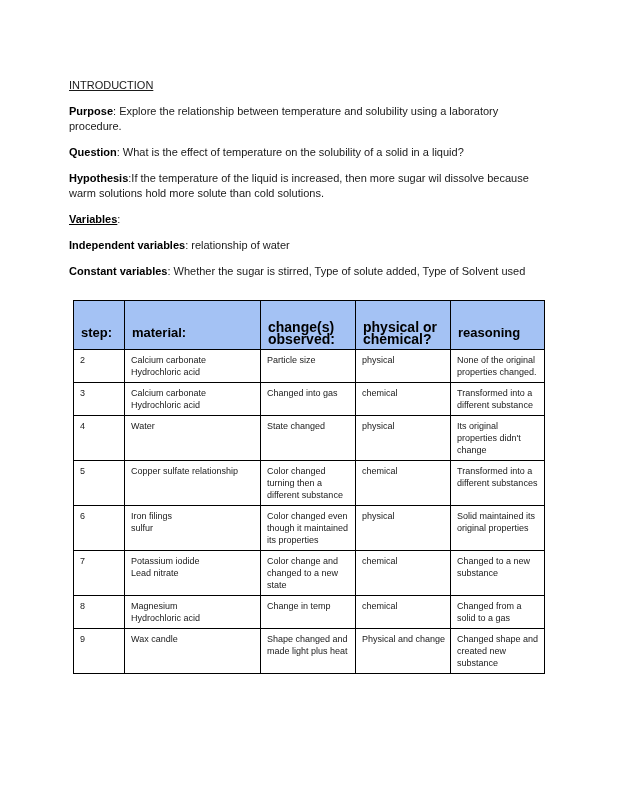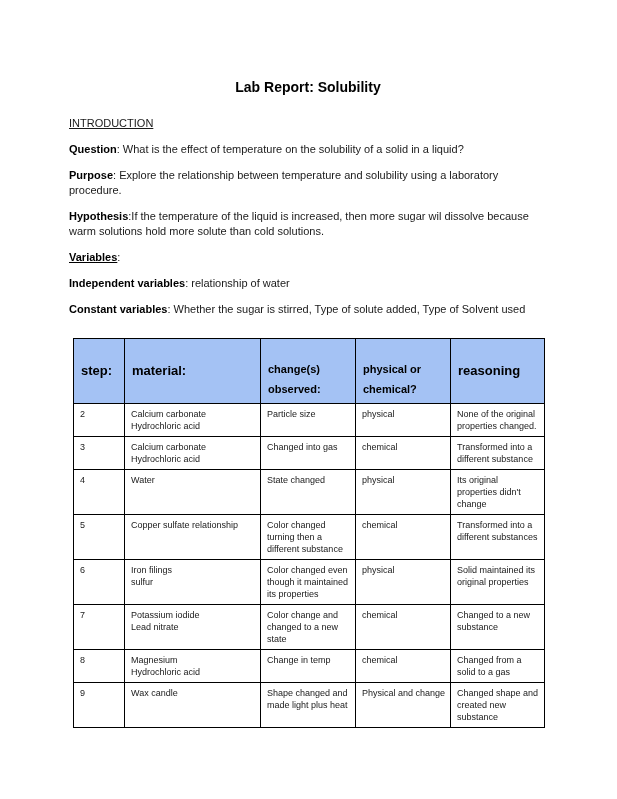--- a/index.html
+++ b/index.html
@@ -51,47 +51,46 @@
     vertical-align: top;
     text-align: left;
     overflow: hidden;
   }
   table.obs th {
     background: var(--table-header-bg, #a4c2f4);
     font-weight: bold;
     padding: 20px 3px 4px 7px;
   }
   th.hbig   { font-size: 13px; line-height: 23px; }
-  th.hsmall { font-size: 11px; line-height: 20px; padding-top: 5px; }
+  th.hsmall { font-size: 14px; line-height: 12px; padding-top: 5px; }
   table.obs td {
     font-size: 9px;
     line-height: 12px;
     padding: 4px 2px 4px 6px;
     color: #1a1a1a;
   }
   td.step { font-size: 10px; padding-left: 7px; }
   col.c-step      { width: 51px; }
   col.c-material  { width: 136px; }
   col.c-changes   { width: 95px; }
   col.c-physical  { width: 95px; }
   col.c-reasoning { width: 94px; }
 </style>
 </head>
 <body>
 
 <div class="doc">
 
-  <h1 class="title">Lab Report: Solubility</h1>
 
   <p class="para"><u>INTRODUCTION</u></p>
-
-  <p class="para"><b>Question</b><span class="pre">: What is the effect of temperature on the solubility of a solid in a liquid?</span></p>
 
   <p class="para"><b>Purpose</b><span class="pre">: Explore the relationship between temperature and solubility using a laboratory
 procedure.</span></p>
+
+  <p class="para"><b>Question</b><span class="pre">: What is the effect of temperature on the solubility of a solid in a liquid?</span></p>
 
   <p class="para"><b>Hypothesis</b><span class="pre">:If the temperature of the liquid is increased, then more sugar wil dissolve because
 warm solutions hold more solute than cold solutions.</span></p>
 
   <p class="para"><b><u>Variables</u></b><span>:</span></p>
 
   <p class="para"><b>Independent variables</b><span class="pre">: relationship of water</span></p>
 
 
   <p class="para"><b>Constant variables</b><span class="pre">: Whether the sugar is stirred, Type of solute added, Type of Solvent used</span></p>

